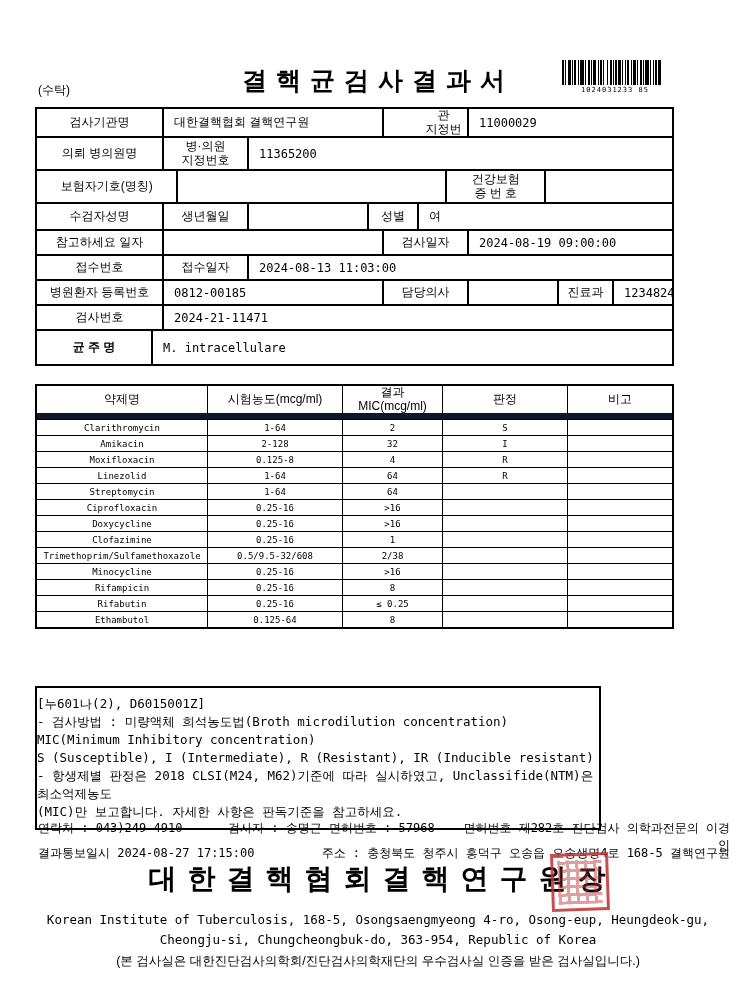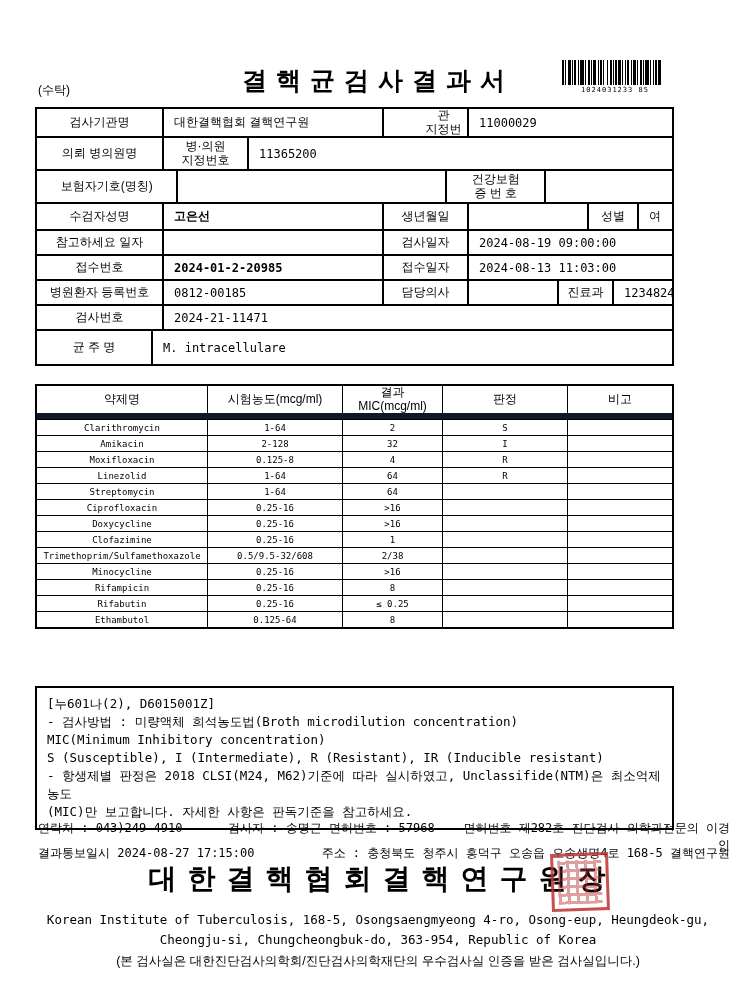--- a/index.html
+++ b/index.html
@@ -47,22 +47,22 @@
   .drow + .drow { border-top: 1px solid #000; }
   .dhead { border-bottom: 6px solid #0f172a; }
   .dcell { display: flex; align-items: center; justify-content: center; text-align: center; overflow: hidden; }
   .dcell + .dcell { border-left: 1px solid #000; }
   .dcell:last-child { flex: 1 1 auto; }
   .dhead .dcell { font-size: 12px; white-space: pre-line; line-height: 1.15; height: 27px; }
   .dbody .dcell { font-family: "DejaVu Sans Mono", monospace; font-size: 9px; height: 15px; }
 
   
   .notes-box {
-    position: absolute; top: 686px; left: 35px; width: 639px;
-    border: 2px solid #000; padding: 7px 10px;
+    position: absolute; top: 686px; left: 35px; width: 566px;
+    border: 2px solid #000; padding: 7px 0;
     font-size: 12.5px; line-height: 18px;
     font-family: "DejaVu Sans Mono", monospace;
   }
 
   
   .fline { position: absolute; left: 38px; width: 692px; display: flex; font-size: 12px; font-family: "DejaVu Sans Mono", monospace; }
   .fline1 { top: 820px; }
   .fline2 { top: 845px; }
   .fline .seg1 { flex: 0 0 190px; }
   .fline .seg2 { flex: 0 0 230px; }
@@ -180,52 +180,50 @@
       </div>
       <div class="irow" style="height: 33px;">
         <div class="icell lbl" style="width: 148px;">보험자기호(명칭)</div>
         <div class="icell val" style="width: 285px;"></div>
         <div class="icell lbl" style="width: 105px;">건강보험
 증 번 호</div>
         <div class="icell val" style="width: 135px;"></div>
       </div>
       <div class="irow" style="height: 27px;">
         <div class="icell lbl" style="width: 125px;">수검자성명</div>
-        <div class="icell val b" style="width: 220px;">고은선</div>
         <div class="icell lbl" style="width: 85px;">생년월일</div>
         <div class="icell val" style="width: 120px;"></div>
         <div class="icell lbl" style="width: 50px;">성별</div>
         <div class="icell val" style="width: 35px;">여</div>
       </div>
       <div class="irow" style="height: 25px;">
         <div class="icell lbl" style="width: 125px;">참고하세요 일자</div>
         <div class="icell val" style="width: 220px;"></div>
         <div class="icell lbl" style="width: 85px;">검사일자</div>
         <div class="icell val mono" style="width: 205px;">2024-08-19 09:00:00</div>
       </div>
       <div class="irow" style="height: 25px;">
         <div class="icell lbl" style="width: 125px;">접수번호</div>
-        <div class="icell val b mono" style="width: 220px;">2024-01-2-20985</div>
         <div class="icell lbl" style="width: 85px;">접수일자</div>
         <div class="icell val mono" style="width: 205px;">2024-08-13 11:03:00</div>
       </div>
       <div class="irow" style="height: 25px;">
         <div class="icell lbl" style="width: 125px;">병원환자 등록번호</div>
         <div class="icell val mono" style="width: 220px;">0812-00185</div>
         <div class="icell lbl" style="width: 85px;">담당의사</div>
         <div class="icell val" style="width: 90px;"></div>
         <div class="icell lbl" style="width: 55px;">진료과</div>
         <div class="icell val mono" style="width: 60px;">12348246</div>
       </div>
       <div class="irow" style="height: 25px;">
         <div class="icell lbl" style="width: 125px;">검사번호</div>
         <div class="icell val mono" style="width: 510px;">2024-21-11471</div>
       </div>
       <div class="irow" style="height: 35px;">
-        <div class="icell lbl" style="width: 114px;">균 주 명</div>
+        <div class="icell lbl" style="width: 114px; font-weight: bold;">균 주 명</div>
         <div class="icell val mono" style="width: 510px;">M. intracellulare</div>
       </div>
     </div>
 
   <div class="drug-table">
       <div class="drow dhead">
         <div class="dcell" style="width: 170px;">약제명</div>
         <div class="dcell" style="width: 135px;">시험농도(mcg/ml)</div>
         <div class="dcell" style="width: 100px;">결과
 MIC(mcg/ml)</div>

